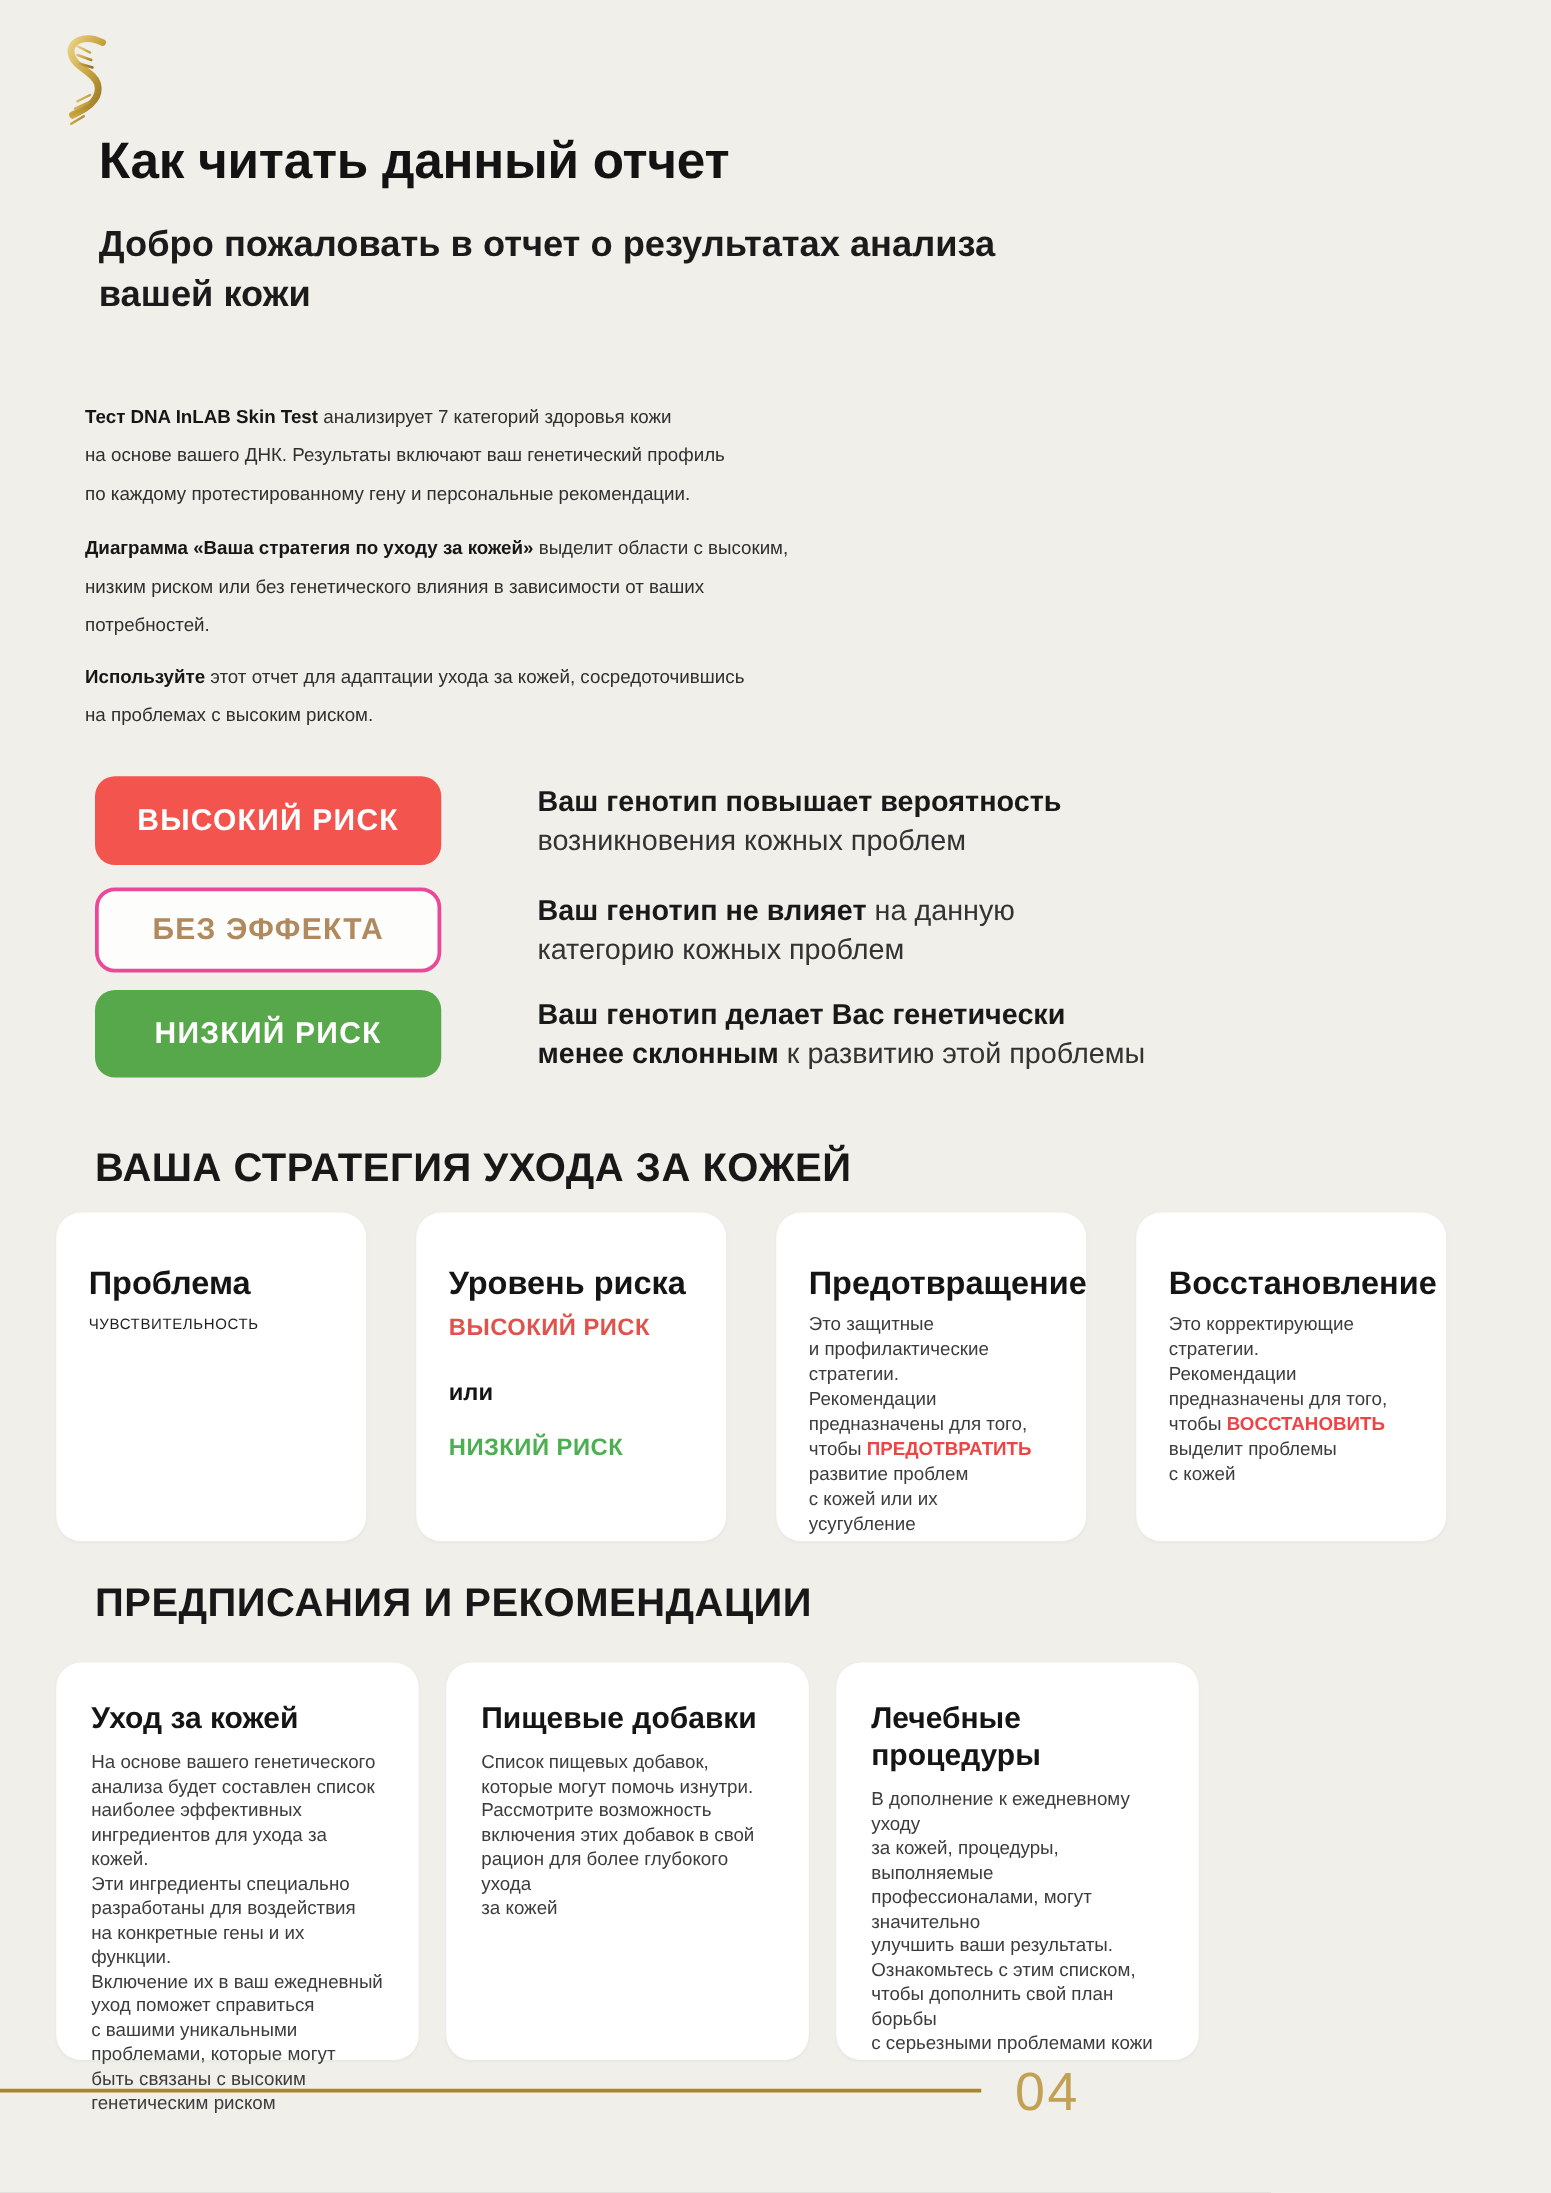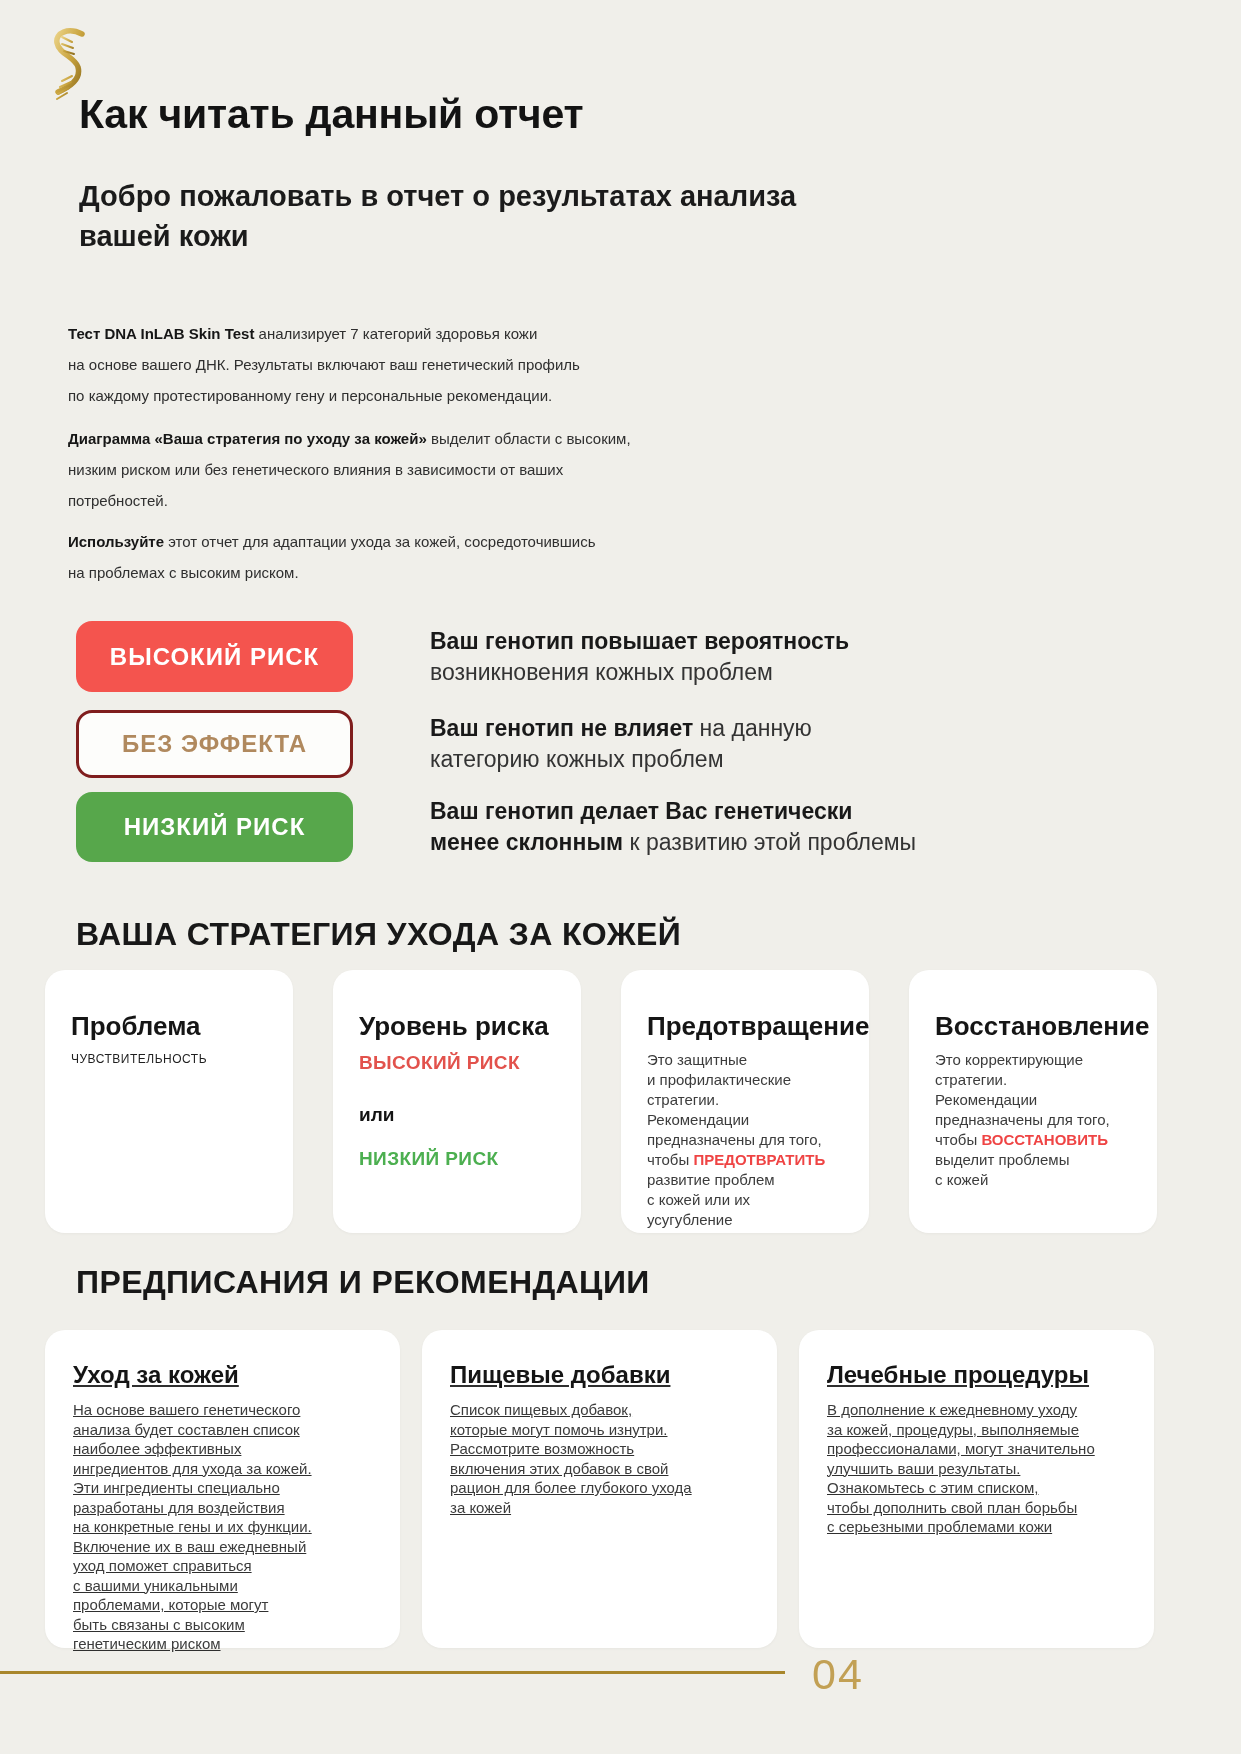--- a/index.html
+++ b/index.html
@@ -8,21 +8,21 @@
     width:1241px;height:1754px;
     margin:0 auto;
     background:#F0EFEA;
     font-family:"Liberation Sans", sans-serif;
     color:#2f2f2f;
     overflow:hidden;
   }
   
   .logo{position:absolute;left:42px;top:26px;width:52px;height:76px;}
   .page-title{
-    position:absolute;left:79px;top:90px;
+    position:absolute;left:79px;top:104px;
     font-size:41px;line-height:1.2;font-weight:800;
     color:#131313;letter-spacing:-0.2px;
   }
   .page-subtitle{
     position:absolute;left:79px;top:176px;
     font-size:29px;line-height:40px;font-weight:700;color:#1b1b1b;
   }
   
   .intro-p{
     position:absolute;left:68px;
@@ -38,21 +38,21 @@
   .lr1{top:621px;height:71px;}
   .lr2{top:710px;height:68px;}
   .lr3{top:792px;height:70px;}
   .badge{
     width:277px;height:100%;flex:0 0 auto;
     display:flex;align-items:center;justify-content:center;
     border-radius:16px;box-sizing:border-box;
     font-size:24px;font-weight:700;letter-spacing:1px;
   }
   .badge-high{background:#F4544E;color:#ffffff;}
-  .badge-none{background:#FDFDFB;border:3px solid #7f1d1d;color:#B0895E;}
+  .badge-none{background:#FDFDFB;border:3px solid #ec4899;color:#B0895E;}
   .badge-low{background:#57A74B;color:#ffffff;}
   .legend-desc{
     margin-left:77px;
     font-size:23px;line-height:31px;color:#333333;
   }
   .legend-desc b{color:#191919;font-weight:700;}
   
   .section-heading{
     position:absolute;left:76px;
     font-size:32px;font-weight:700;letter-spacing:0.4px;color:#181818;
@@ -63,21 +63,21 @@
   .cards-row{
     position:absolute;display:flex;align-items:stretch;
   }
   .row-strategy{left:45px;top:970px;gap:40px;height:263px;}
   .row-prescriptions{left:45px;top:1330px;gap:22px;height:318px;}
   .card{
     background:#ffffff;border-radius:20px;box-sizing:border-box;
     box-shadow:0 1px 3px rgba(0,0,0,0.04);
   }
   .card-s{width:248px;padding:40px 22px 20px 26px;}
-  .card-p{width:355px;padding:30px 26px 38px 28px;text-decoration:underline;}
+  .card-p{width:290px;padding:30px 26px 38px 28px;}
   .card-title{
     font-size:26px;line-height:32px;font-weight:700;color:#151515;margin:0 0 8px 0;
   }
   .card-p .card-title{font-size:24px;line-height:30px;margin-bottom:10px;}
   .card-body{
     font-size:15px;line-height:20px;color:#3c3c3c;
   }
   .card-p .card-body{line-height:19.5px;}
   .card-body b{color:#ef4444;font-weight:700;}
   .problem-value{

